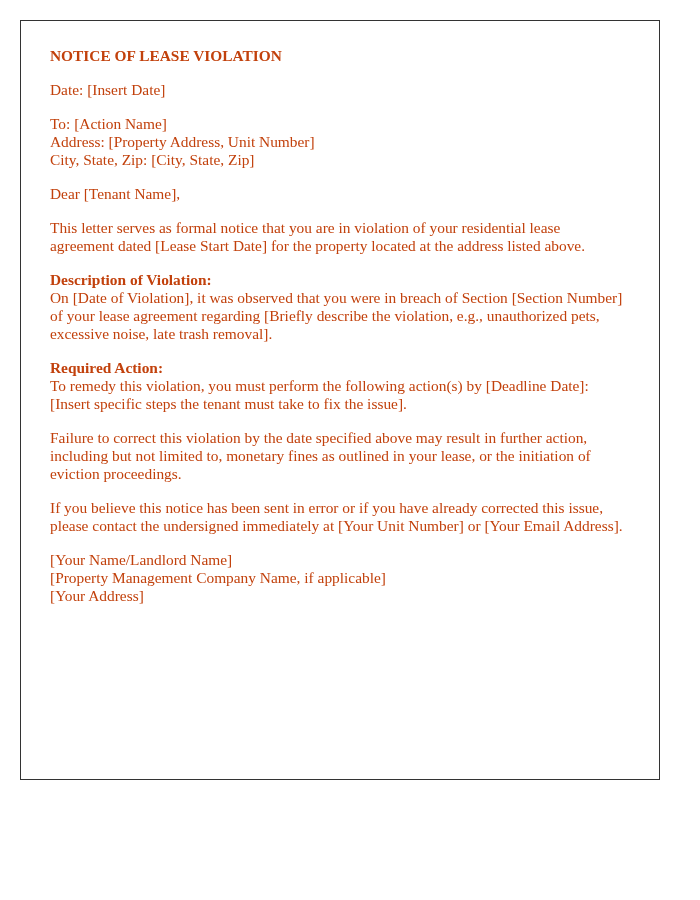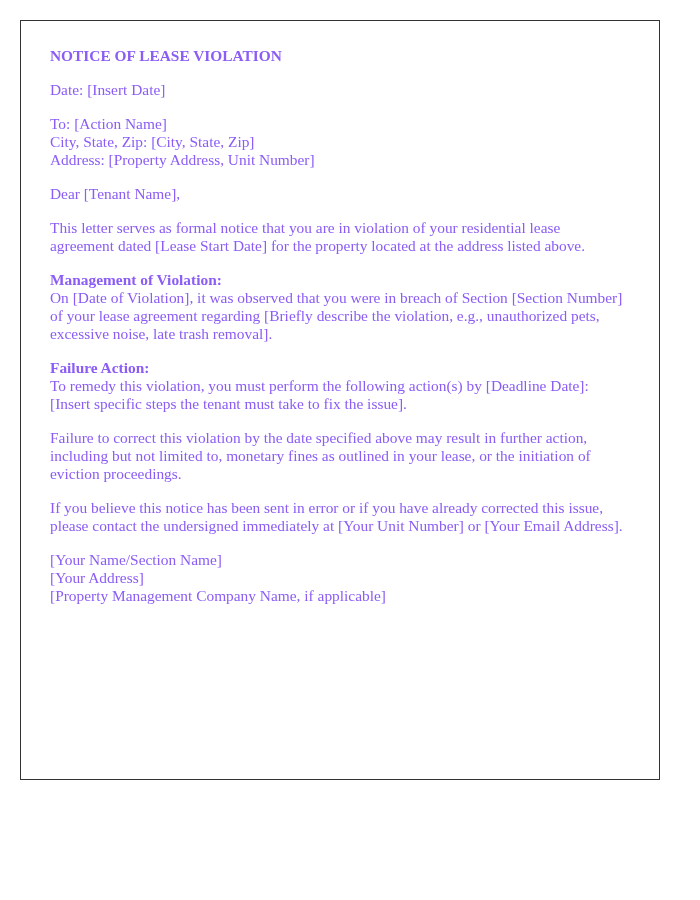--- a/index.html
+++ b/index.html
@@ -21,21 +21,21 @@
       background: #ffffff;
     }
     .content {
       position: absolute;
       left: 29px;
       top: 26px;
       width: 590px;
       font-family: "Liberation Serif", "DejaVu Serif", serif;
       font-size: 15.4px;
       line-height: 18px;
-      color: #8b5cf6;
+      color: #c2410c;
     }
     .title {
       font-weight: bold;
       font-size: 15.4px;
       margin: 0 0 16px 0;
     }
     p {
       margin: 0 16px 16px 0;
     }
     .block-line {
@@ -51,43 +51,43 @@
 
 <div class="page">
   <div class="content">
 
     <p class="title">NOTICE OF LEASE VIOLATION</p>
 
     <p>Date: [Insert Date]</p>
 
     <p>
       <span class="block-line">To: [Action Name]</span>
+      <span class="block-line">Address: [Property Address, Unit Number]</span>
       <span class="block-line">City, State, Zip: [City, State, Zip]</span>
-      <span class="block-line">Address: [Property Address, Unit Number]</span>
     </p>
 
     <p>Dear [Tenant Name],</p>
 
     <p>This letter serves as formal notice that you are in violation of your residential lease agreement dated [Lease Start Date] for the property located at the address listed above.</p>
 
     <p>
-      <span class="label">Management of Violation:</span>
+      <span class="label">Description of Violation:</span>
       <span>On [Date of Violation], it was observed that you were in breach of Section [Section Number] of your lease agreement regarding [Briefly describe the violation, e.g., unauthorized pets, excessive noise, late trash removal].</span>
     </p>
 
     <p>
-      <span class="label">Failure Action:</span>
+      <span class="label">Required Action:</span>
       <span>To remedy this violation, you must perform the following action(s) by [Deadline Date]: [Insert specific steps the tenant must take to fix the issue].</span>
     </p>
 
     <p>Failure to correct this violation by the date specified above may result in further action, including but not limited to, monetary fines as outlined in your lease, or the initiation of eviction proceedings.</p>
 
     <p>If you believe this notice has been sent in error or if you have already corrected this issue, please contact the undersigned immediately at [Your Unit Number] or [Your Email Address].</p>
 
 
     <p>
-      <span class="block-line">[Your Name/Section Name]</span>
+      <span class="block-line">[Your Name/Landlord Name]</span>
+      <span class="block-line">[Property Management Company Name, if applicable]</span>
       <span class="block-line">[Your Address]</span>
-      <span class="block-line">[Property Management Company Name, if applicable]</span>
     </p>
 
   </div>
 </div>
 
 </body></html>

